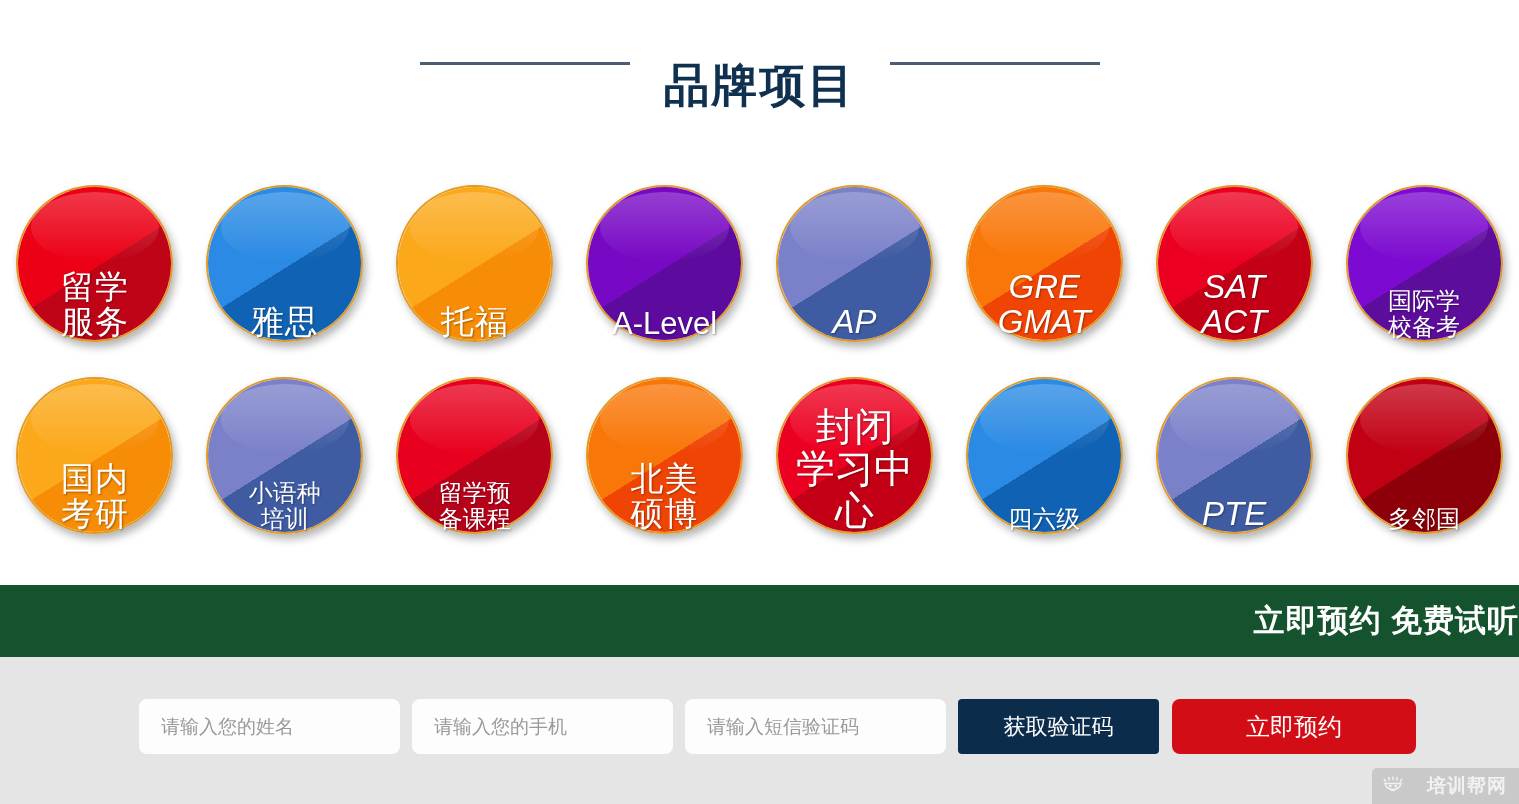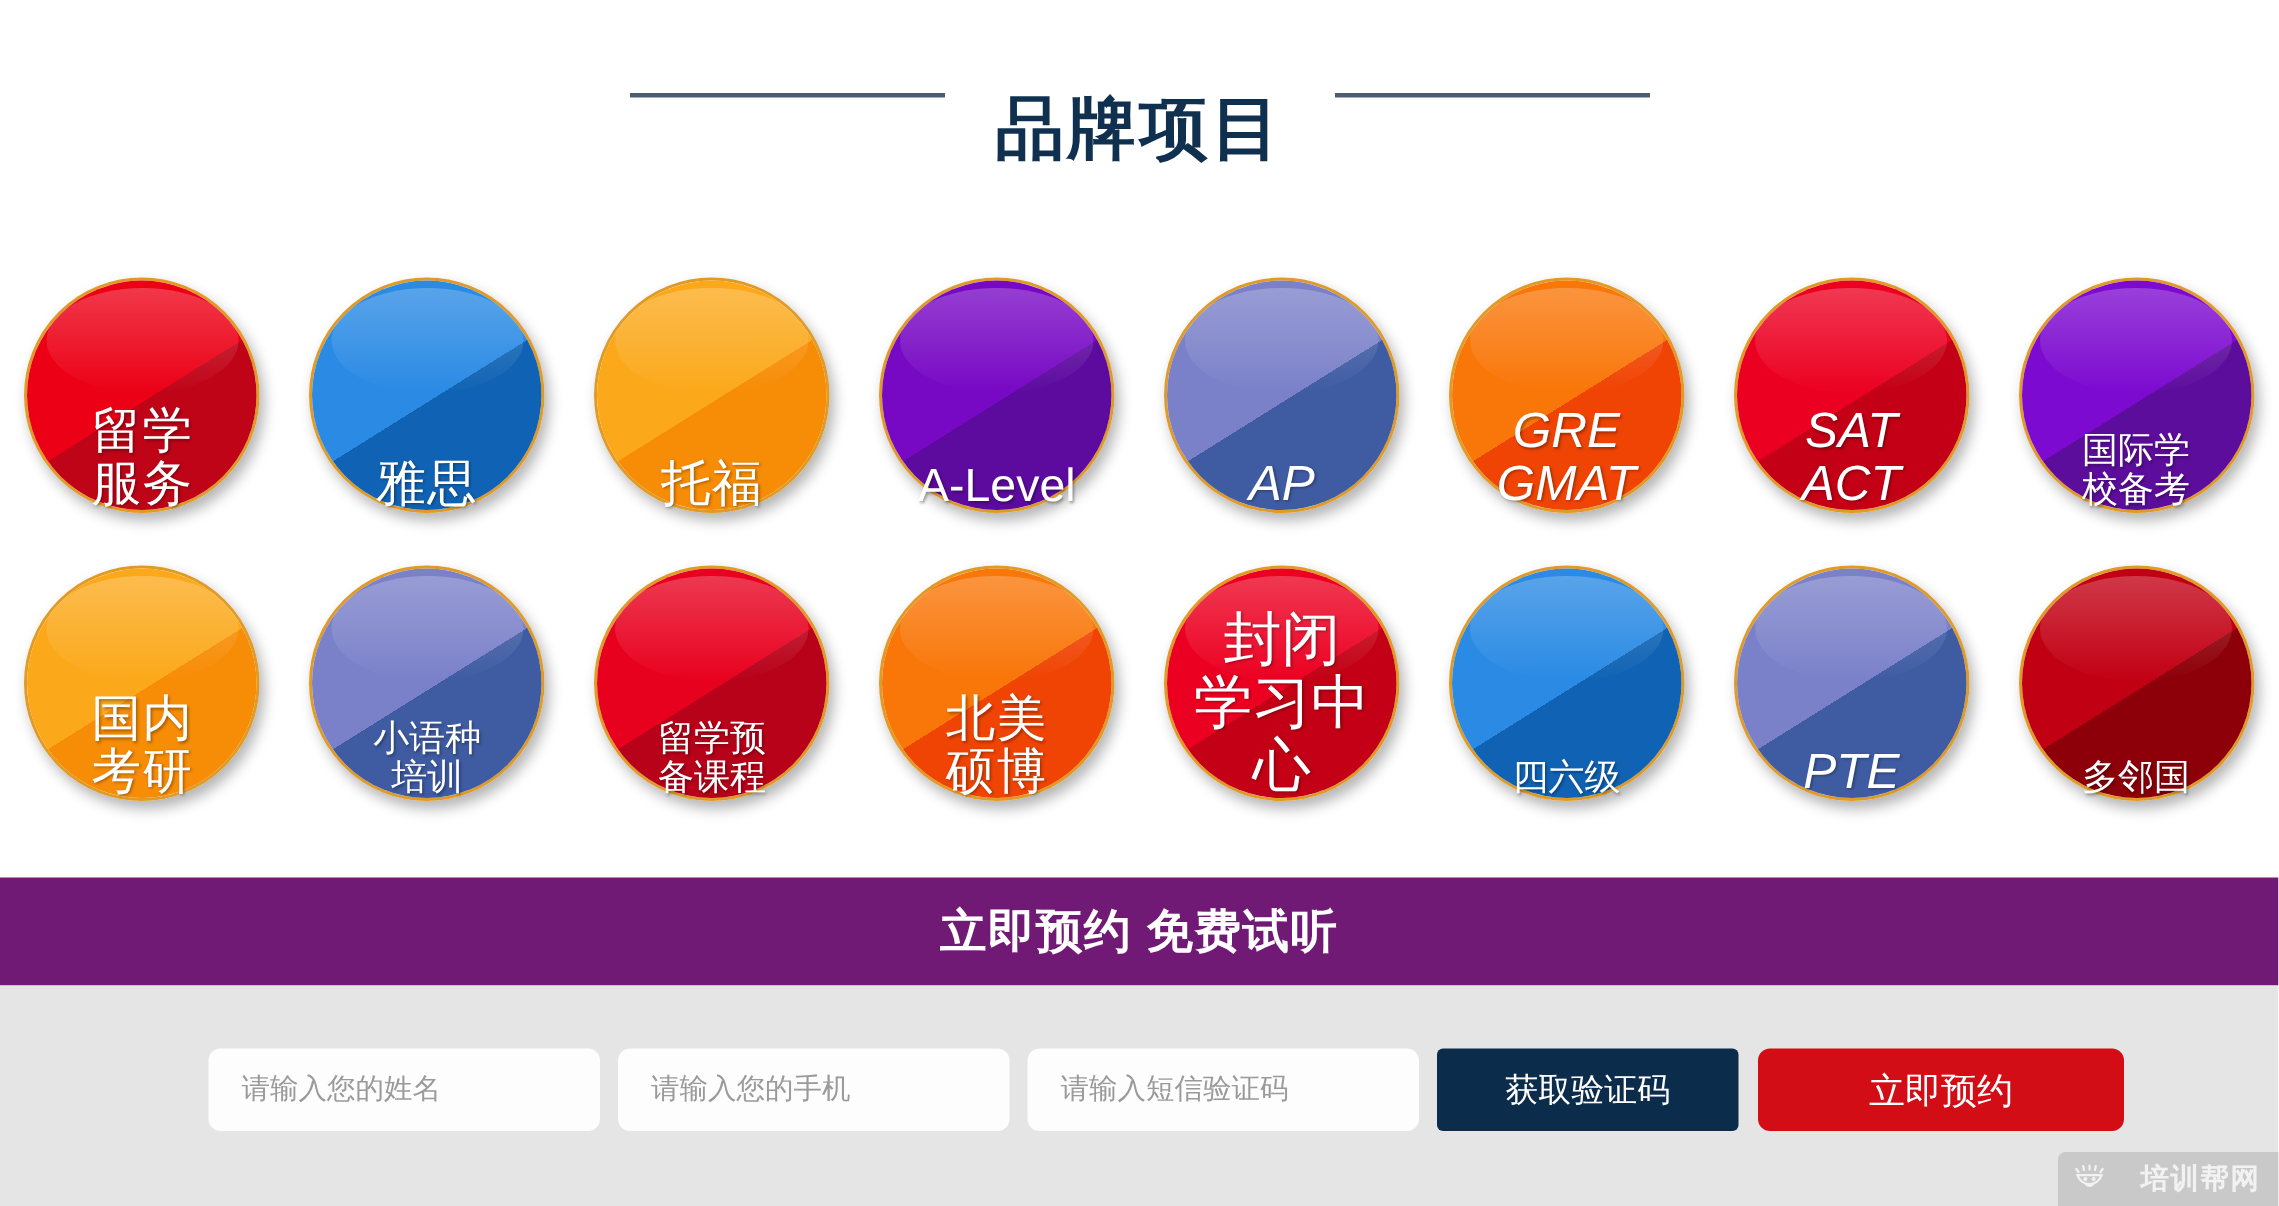--- a/index.html
+++ b/index.html
@@ -362,21 +362,21 @@
           <div class="circle" style="border-color: rgb(224, 154, 38);">
             <div class="face" style="background: linear-gradient(148deg, rgb(194, 0, 20) 0%, rgb(194, 0, 20) 52%, rgb(141, 0, 9) 52%, rgb(141, 0, 9) 100%);">
               <div class="gloss"></div>
             </div>
             <div class="label cn-wide">多邻国</div>
           </div>
         </div>
       </div>
   </div>
 
-  <div class="cta-banner" style="background: #701a75;">
+  <div class="cta-banner" style="background: #14532d; justify-content: flex-end;">
     <div class="cta-banner-text">立即预约 免费试听</div>
   </div>
 
   <div class="form-strip">
     <div class="form-inner">
       <input class="field" type="text" placeholder="请输入您的姓名" style="">
       <input class="field" type="text" placeholder="请输入您的手机" style="">
       <input class="field" type="text" placeholder="请输入短信验证码" style="">
       <button class="btn-code" style="background: rgb(12, 44, 76);">获取验证码</button>
       <button class="btn-submit" style="background: rgb(211, 13, 21);">立即预约</button>

